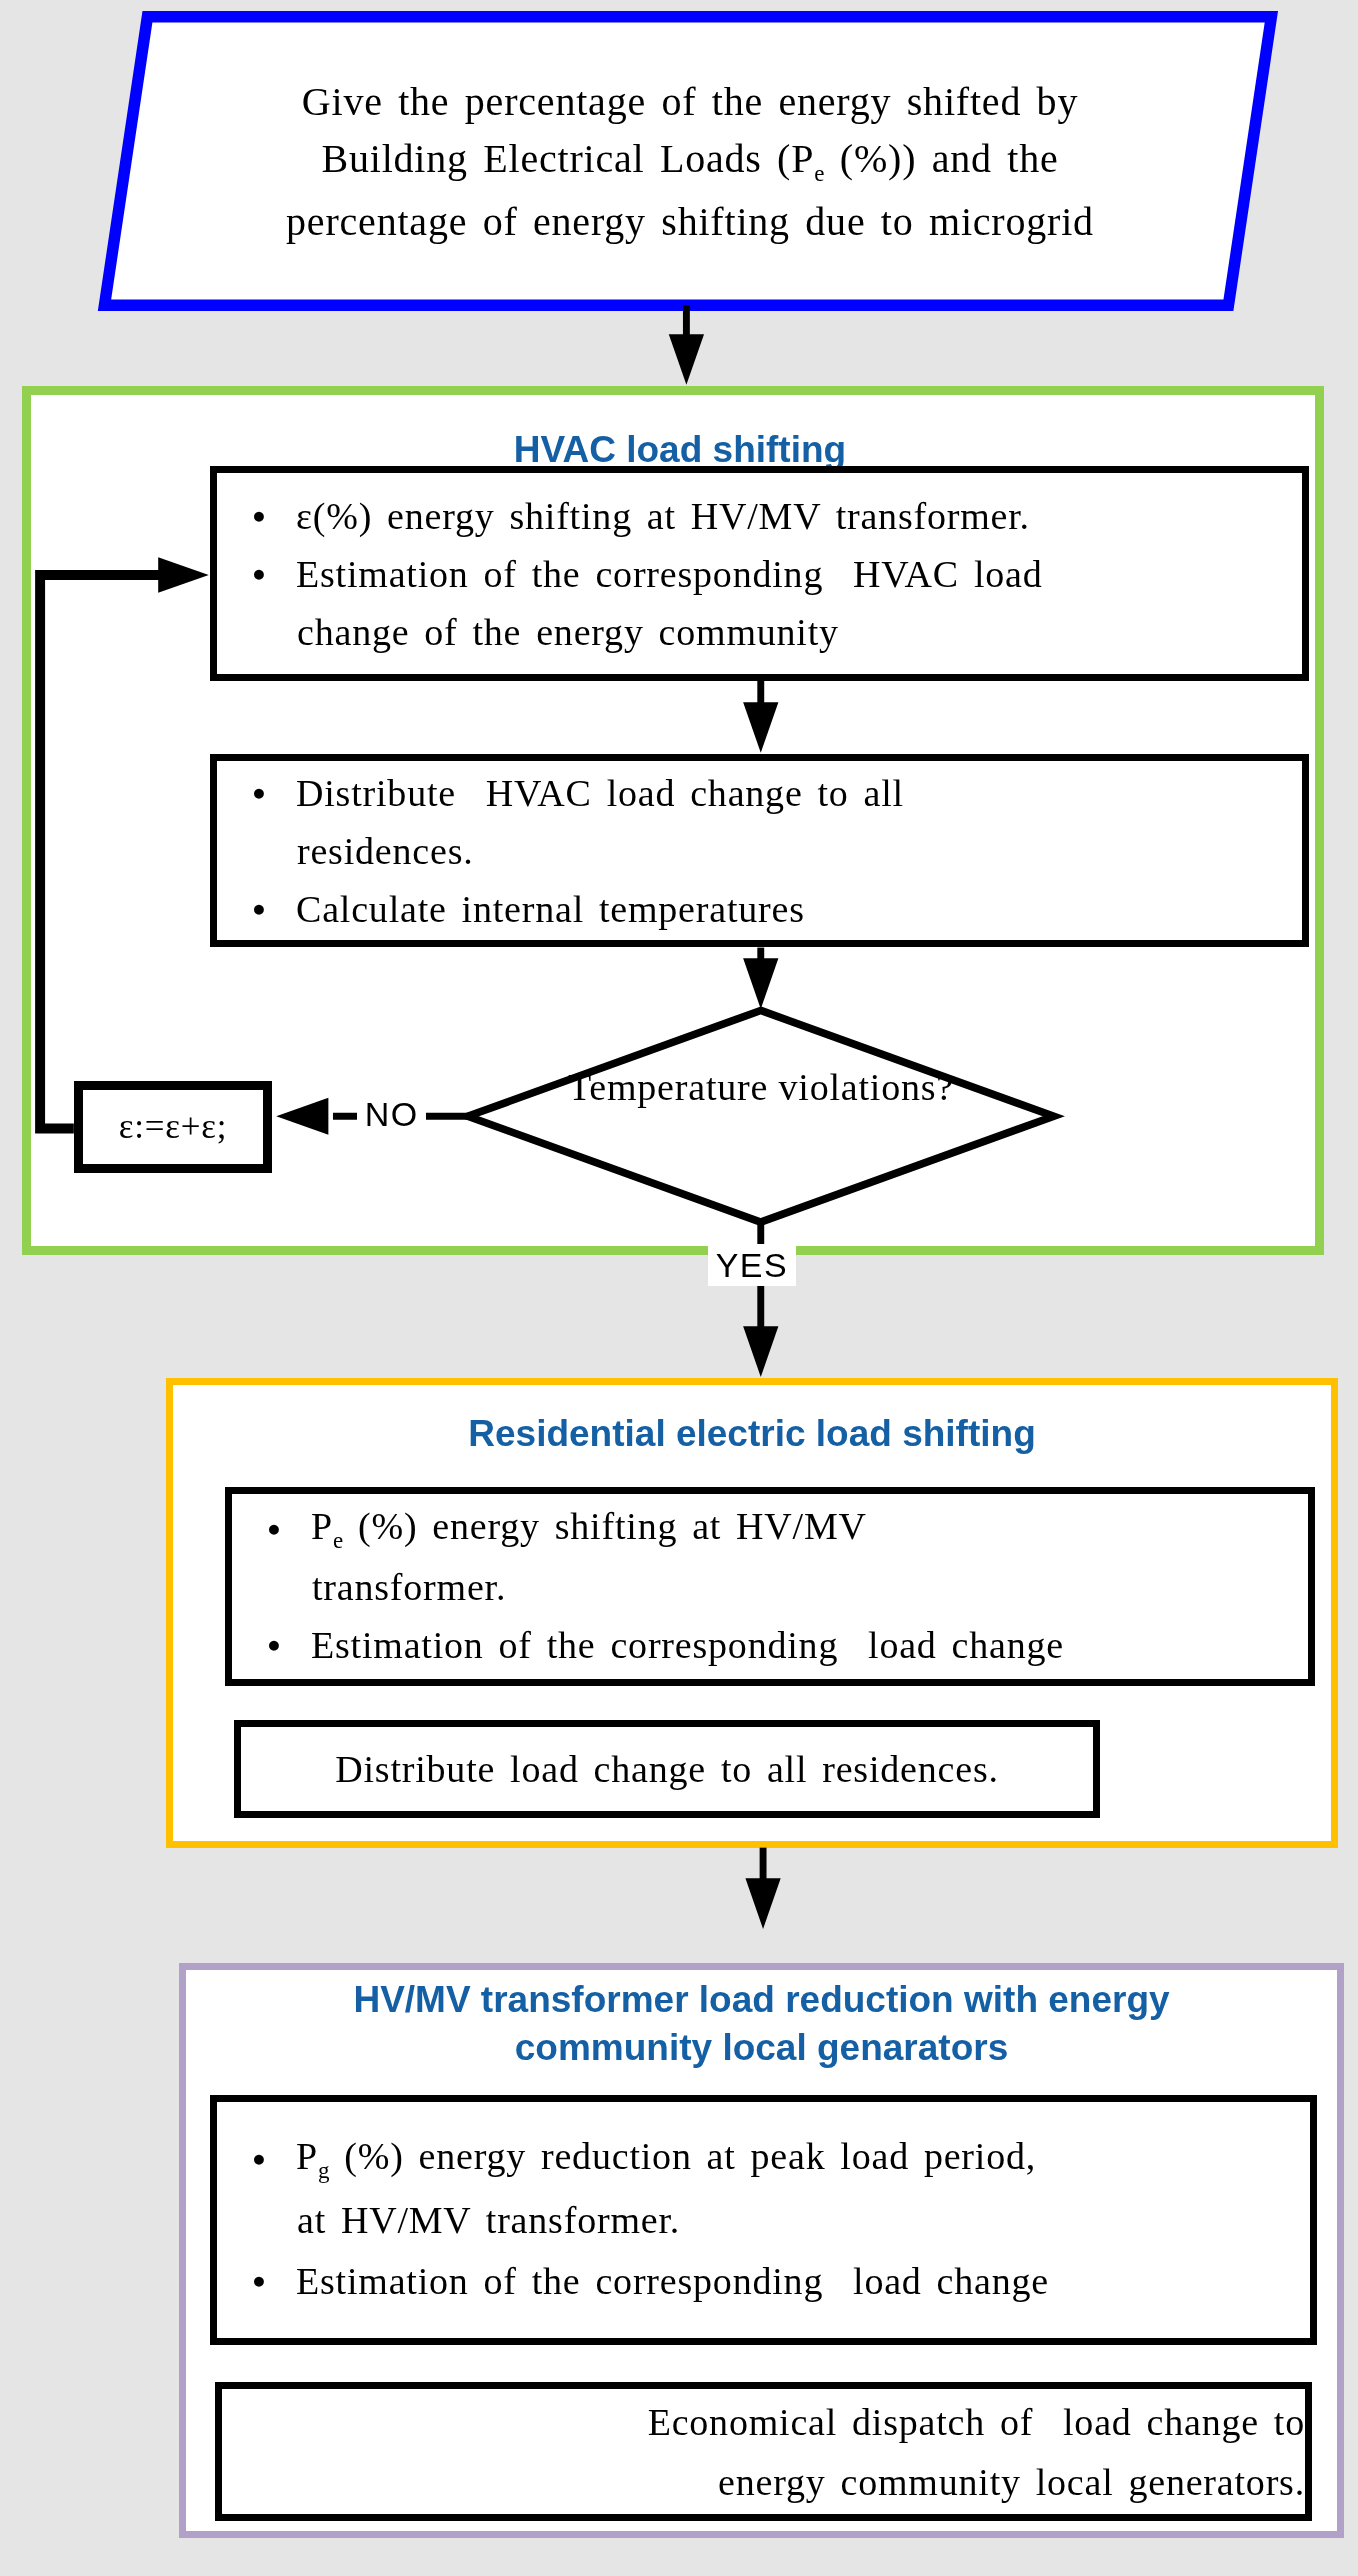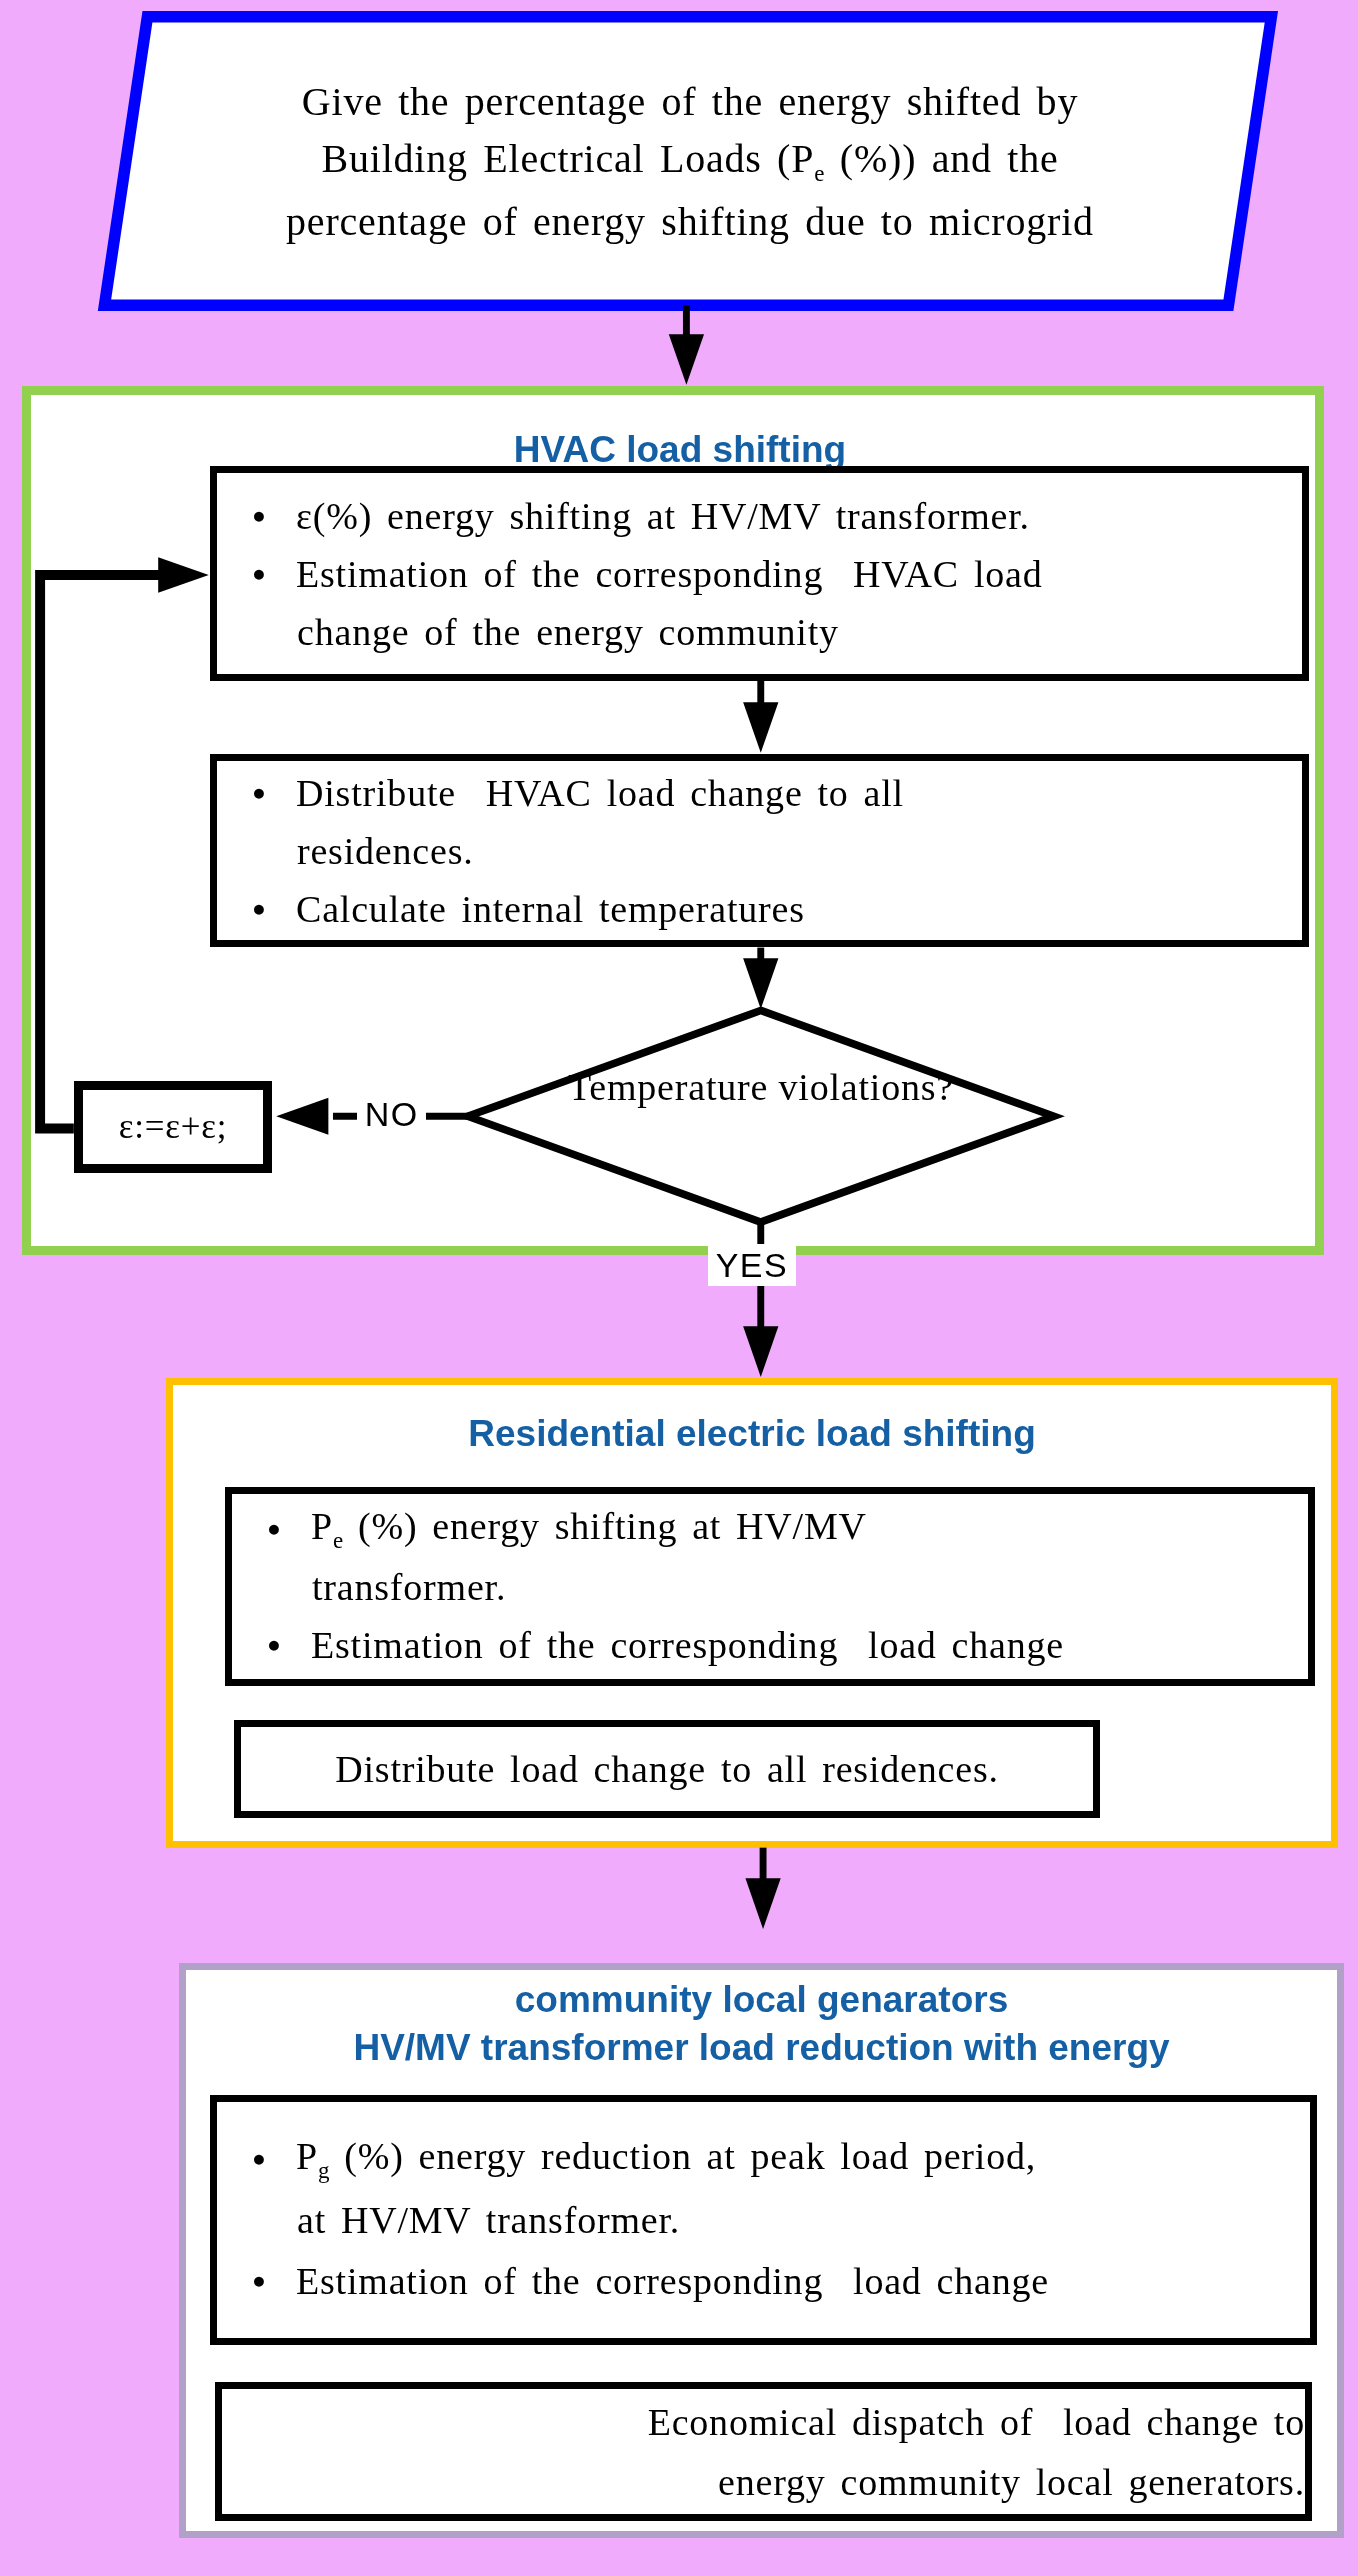--- a/index.html
+++ b/index.html
@@ -1,17 +1,17 @@
 <!DOCTYPE html>
 <html style="font-size:12.3px"><head>
 <meta charset="utf-8">
 <style>
   html,body{margin:0;padding:0;background:#ffffff;}
   #stage{
-    position:relative;width:1359px;height:2576px;background:#f0abfc;
+    position:relative;width:1359px;height:2576px;background:#e5e5e5;
     font-family:"Liberation Serif",serif;color:#000;overflow:hidden;
   }
   
   .section{position:absolute;background:#ffffff;box-sizing:border-box;z-index:1;}
   #hvac-section{left:21.5px;top:386px;width:1302px;height:869px;border:9.2px solid #92D050;}
   #residential-section{left:166px;top:1378px;width:1172px;height:470px;border:7.7px solid #FFC000;}
   #transformer-section{left:179px;top:1963px;width:1165px;height:575px;border:7.7px solid #B1A0C7;}
   
   #connectors{position:absolute;left:0;top:0;z-index:2;}
   
@@ -141,22 +141,22 @@
     <div class="line"><span class="dot">●</span><span class="txt"><span>P</span><sub>e</sub><span> (%) energy shifting at HV/MV</span></span></div>
     <div class="line cont"><span class="txt">transformer.</span></div>
     <div class="line"><span class="dot">●</span><span class="txt">Estimation of the corresponding  load change</span></div>
   </div>
 
   <div class="blackbox" id="res-box2">
     <div class="line ctr"><span class="txt">Distribute load change to all residences.</span></div>
   </div>
 
   <div class="title" id="trans-title">
+    <div>HV/MV transformer load reduction with energy</div>
     <div>community local genarators</div>
-    <div>HV/MV transformer load reduction with energy</div>
   </div>
 
   <div class="blackbox bulleted" id="trans-box1">
     <div class="line"><span class="dot">●</span><span class="txt"><span>P</span><sub>g</sub><span> (%) energy reduction at peak load period,</span></span></div>
     <div class="line cont"><span class="txt">at HV/MV transformer.</span></div>
     <div class="line"><span class="dot">●</span><span class="txt">Estimation of the corresponding  load change</span></div>
   </div>
 
   <div class="blackbox" id="trans-box2">
     <div class="line ctr"><span class="txt">Economical dispatch of  load change to</span></div>

